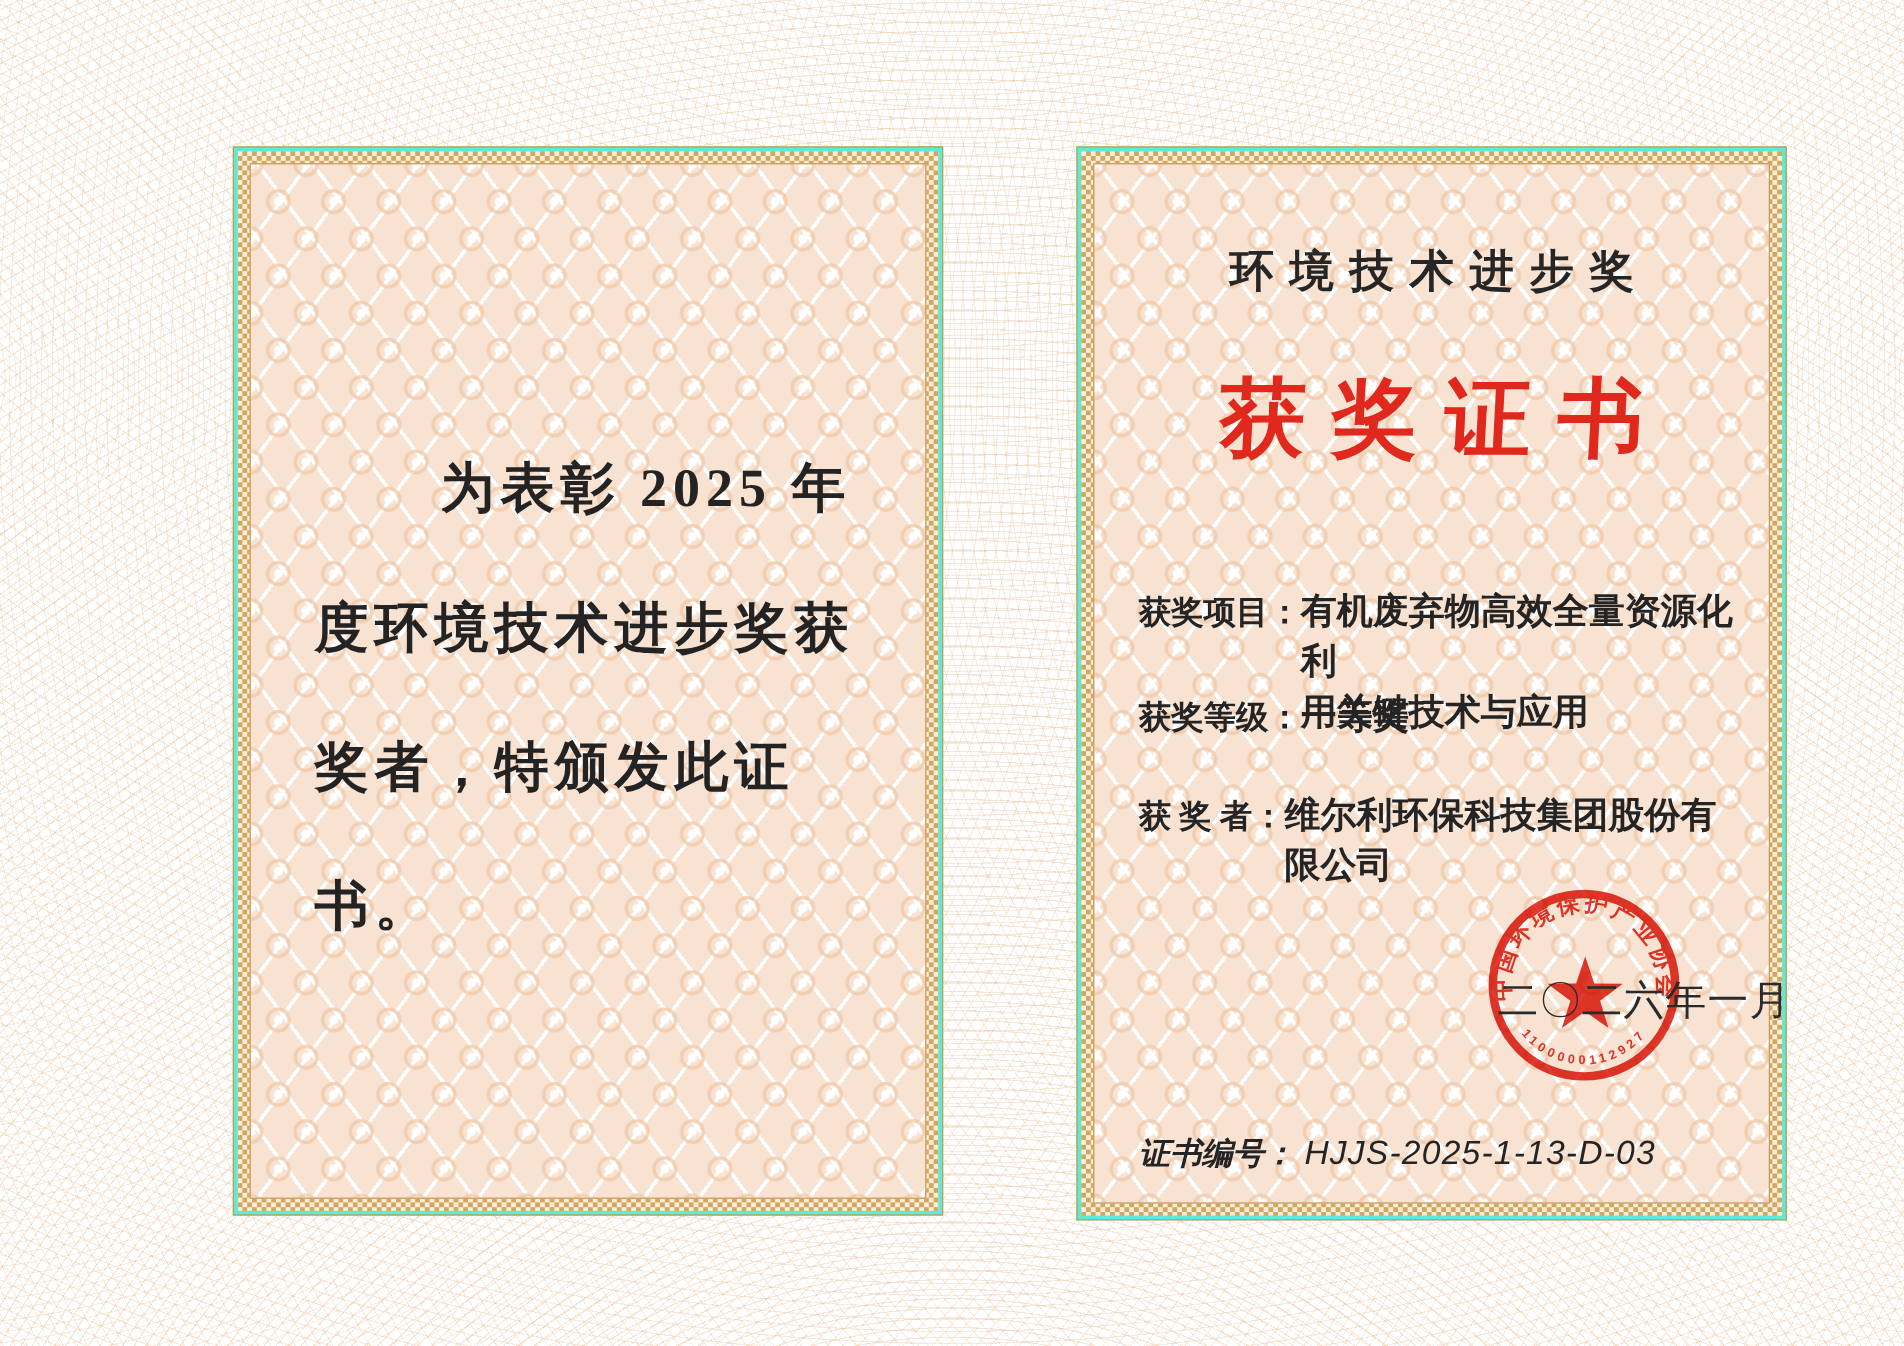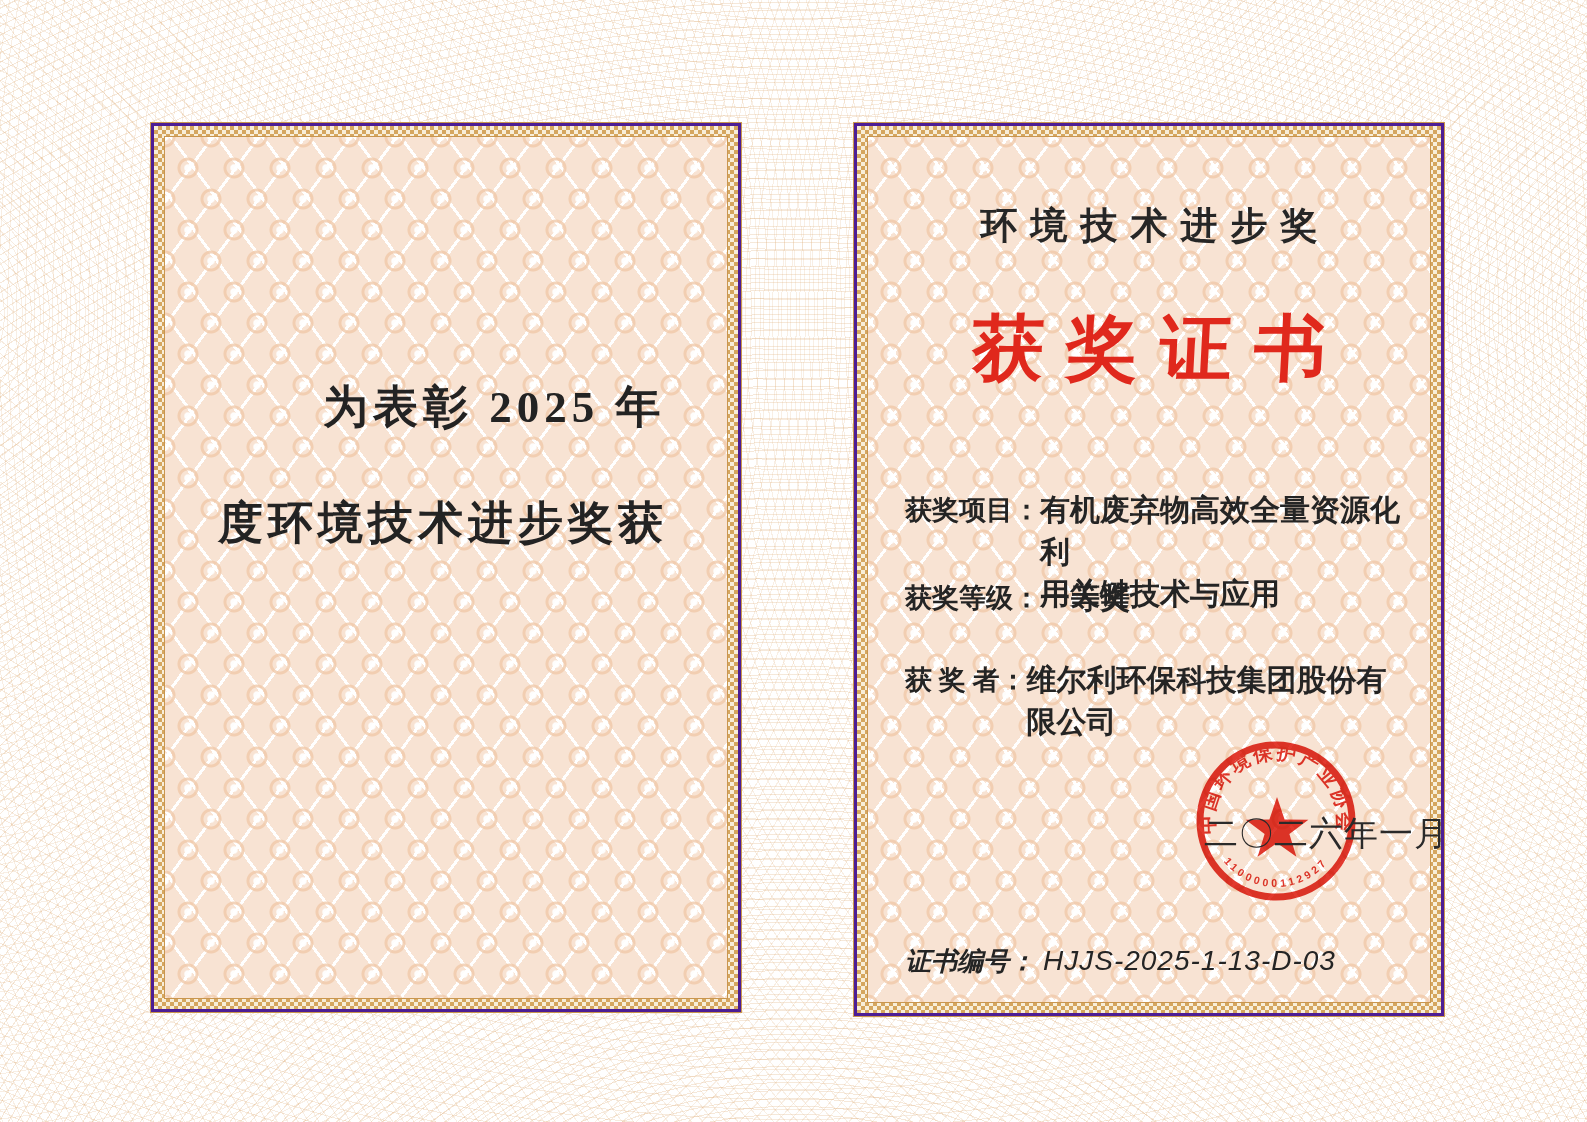--- a/index.html
+++ b/index.html
@@ -13,21 +13,21 @@
     content:"";position:absolute;inset:0;
     background-image:
       repeating-radial-gradient(circle at 50% 140%, rgba(222,173,120,0.28) 0 1px, rgba(0,0,0,0) 1px 8px),
       repeating-radial-gradient(circle at -6% 28%,  rgba(222,173,120,0.20) 0 1px, rgba(0,0,0,0) 1px 9px),
       repeating-radial-gradient(circle at 106% 28%, rgba(222,173,120,0.20) 0 1px, rgba(0,0,0,0) 1px 9px),
       repeating-radial-gradient(circle at 50% -50%, rgba(222,173,120,0.24) 0 1px, rgba(0,0,0,0) 1px 10px);
   }
   
   .page{
     position:absolute;top:122px;width:592px;height:891px;box-sizing:border-box;
-    border:1px solid #c9964f;padding:3px;background:#4c1d95;z-index:2;
+    border:1px solid #c9964f;padding:3px;background:#5eead4;z-index:2;margin-left:44px;
   }
   .page.left{left:150px;}
   .page.right{left:853px;height:895px;}
   .band{
     width:100%;height:100%;box-sizing:border-box;padding:10px;
     background:repeating-conic-gradient(#d5a65f 0% 25%, #f8eed9 25% 50%) 0 0/8px 8px;
   }
   .content{
     position:relative;width:100%;height:100%;box-sizing:border-box;
     border:1px solid #c9964f;
@@ -88,20 +88,21 @@
 <body>
 
 <div class="canvas">
 
   <div class="page left">
     <div class="band">
       <div class="content">
         <div class="commendation">
           <div class="l1">为表彰 2025 年</div>
           <div class="l2">度环境技术进步奖获</div>
+          <div class="l3">奖者，特颁发此证书。</div>
         </div>
       </div>
     </div>
   </div>
 
   <div class="page right">
     <div class="band">
       <div class="content">
 
         <div class="award-name">环境技术进步奖</div>

